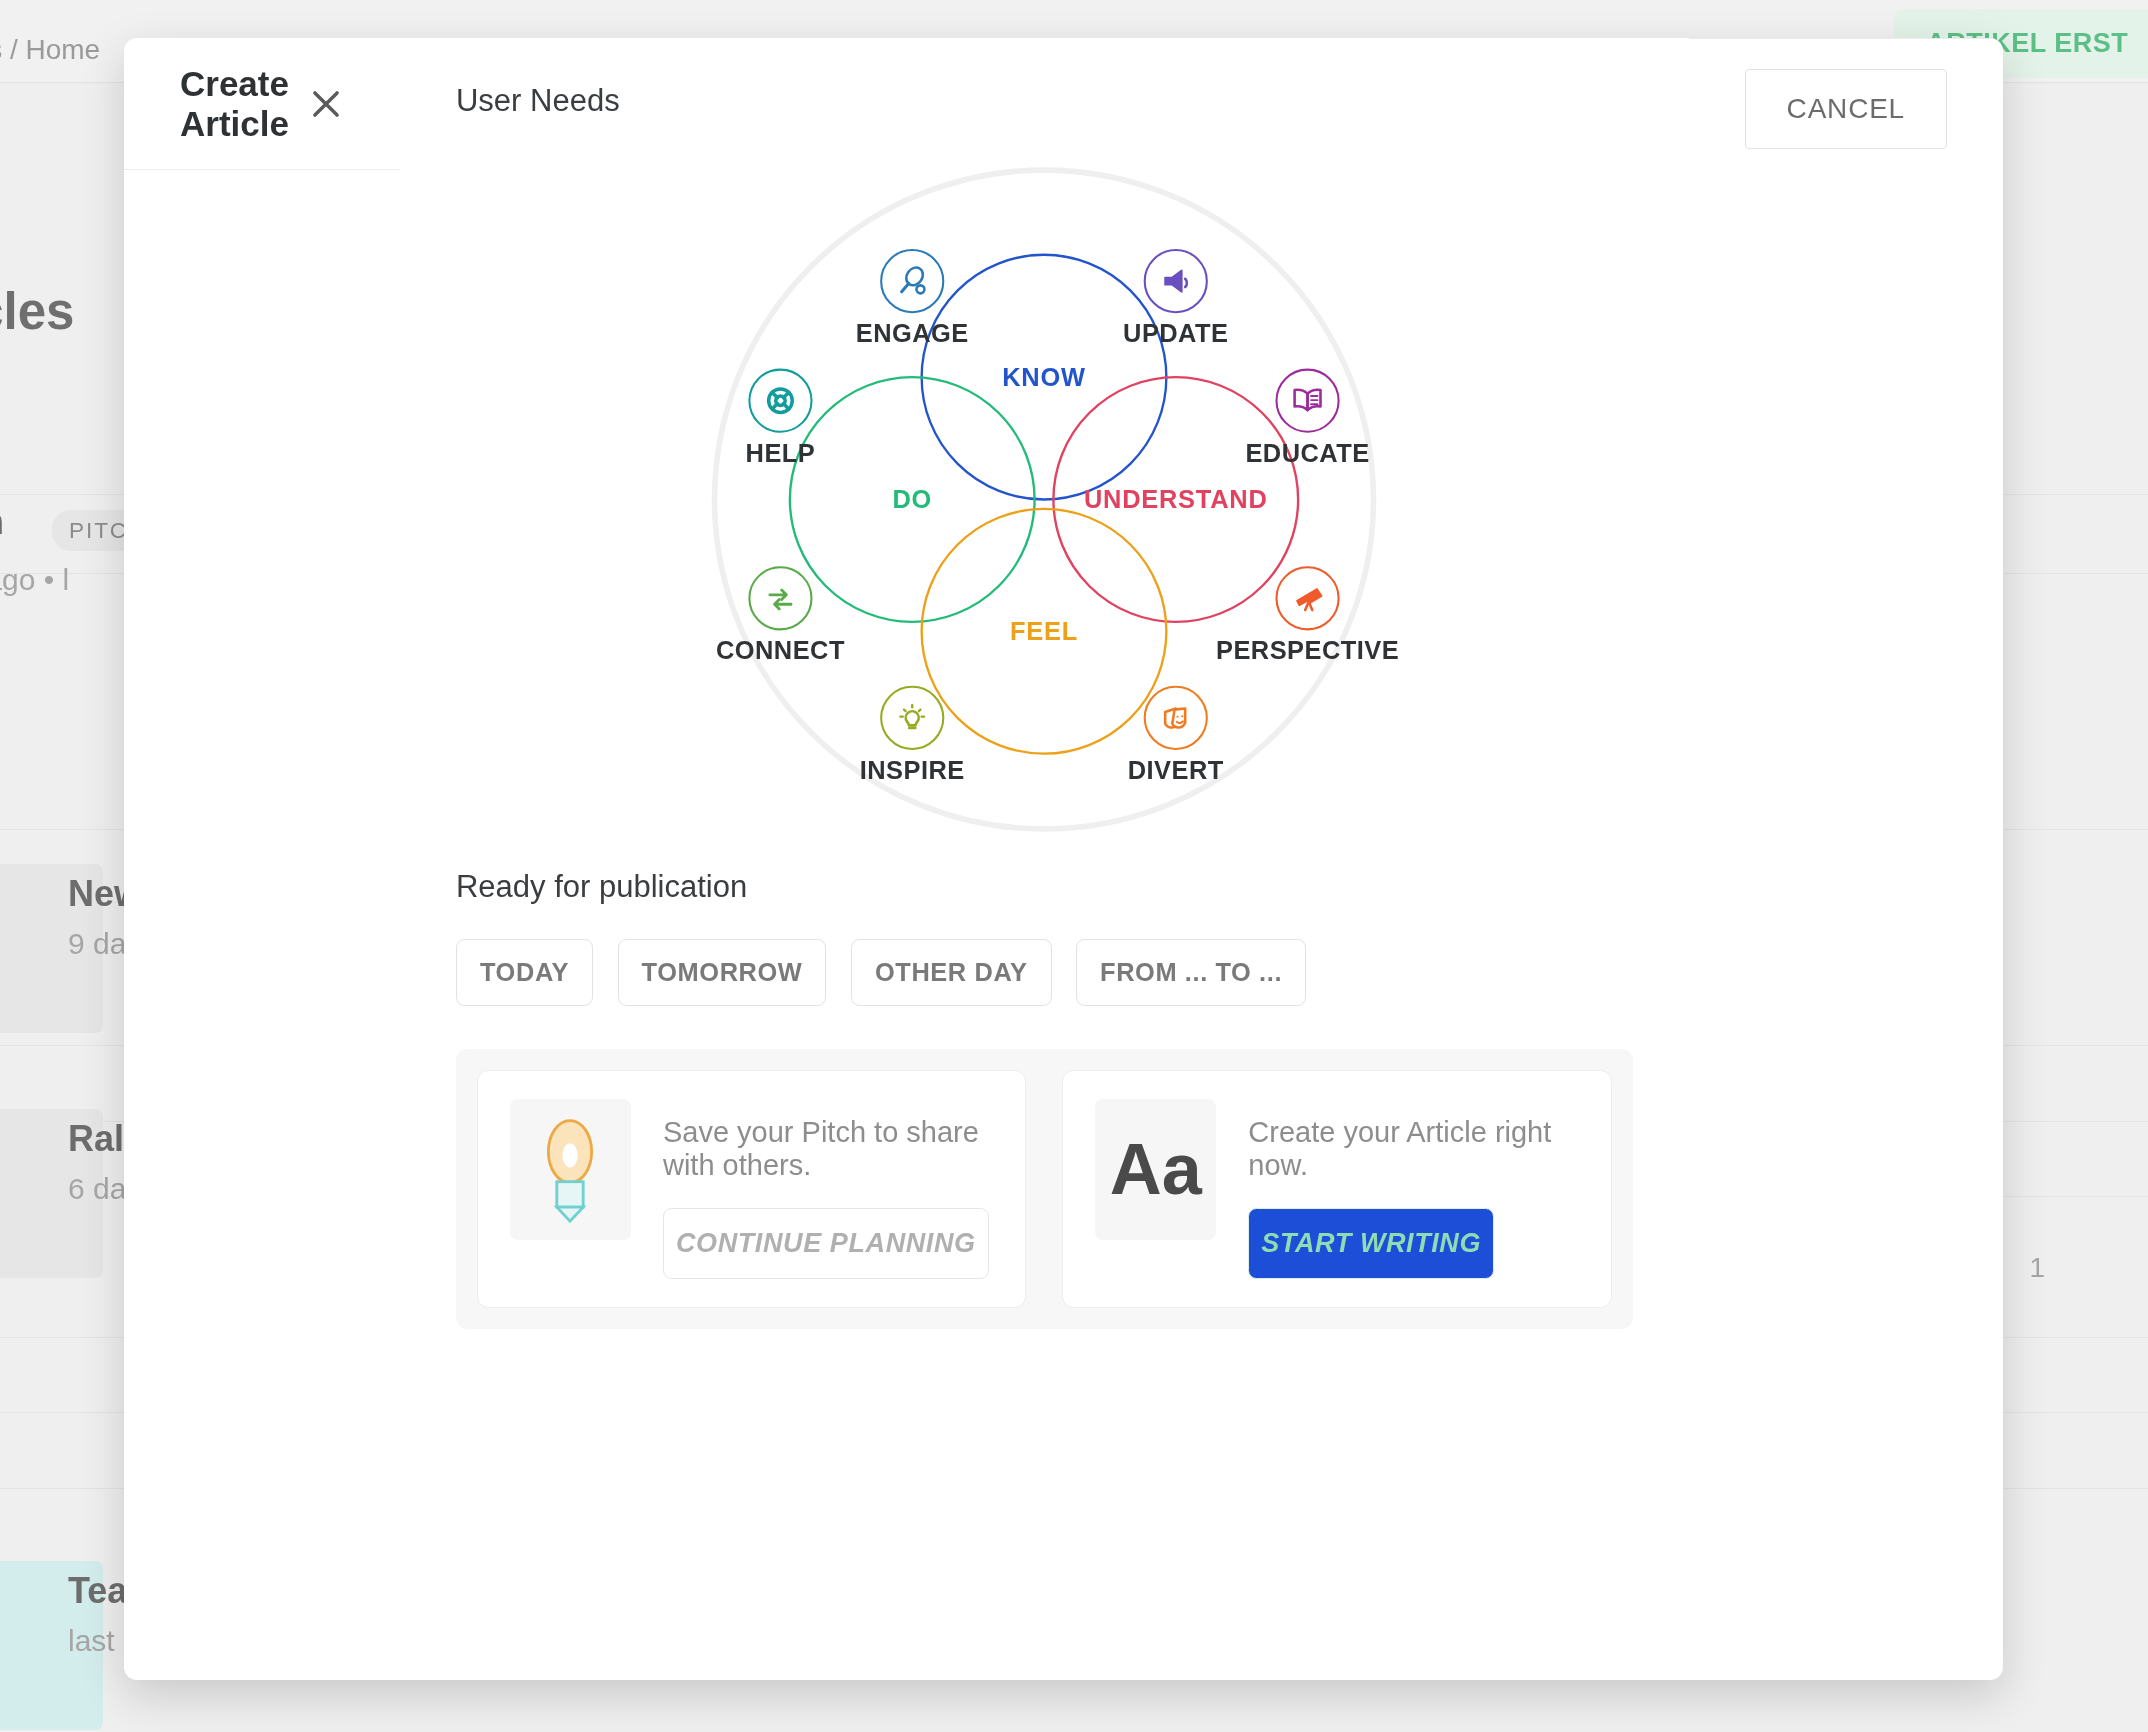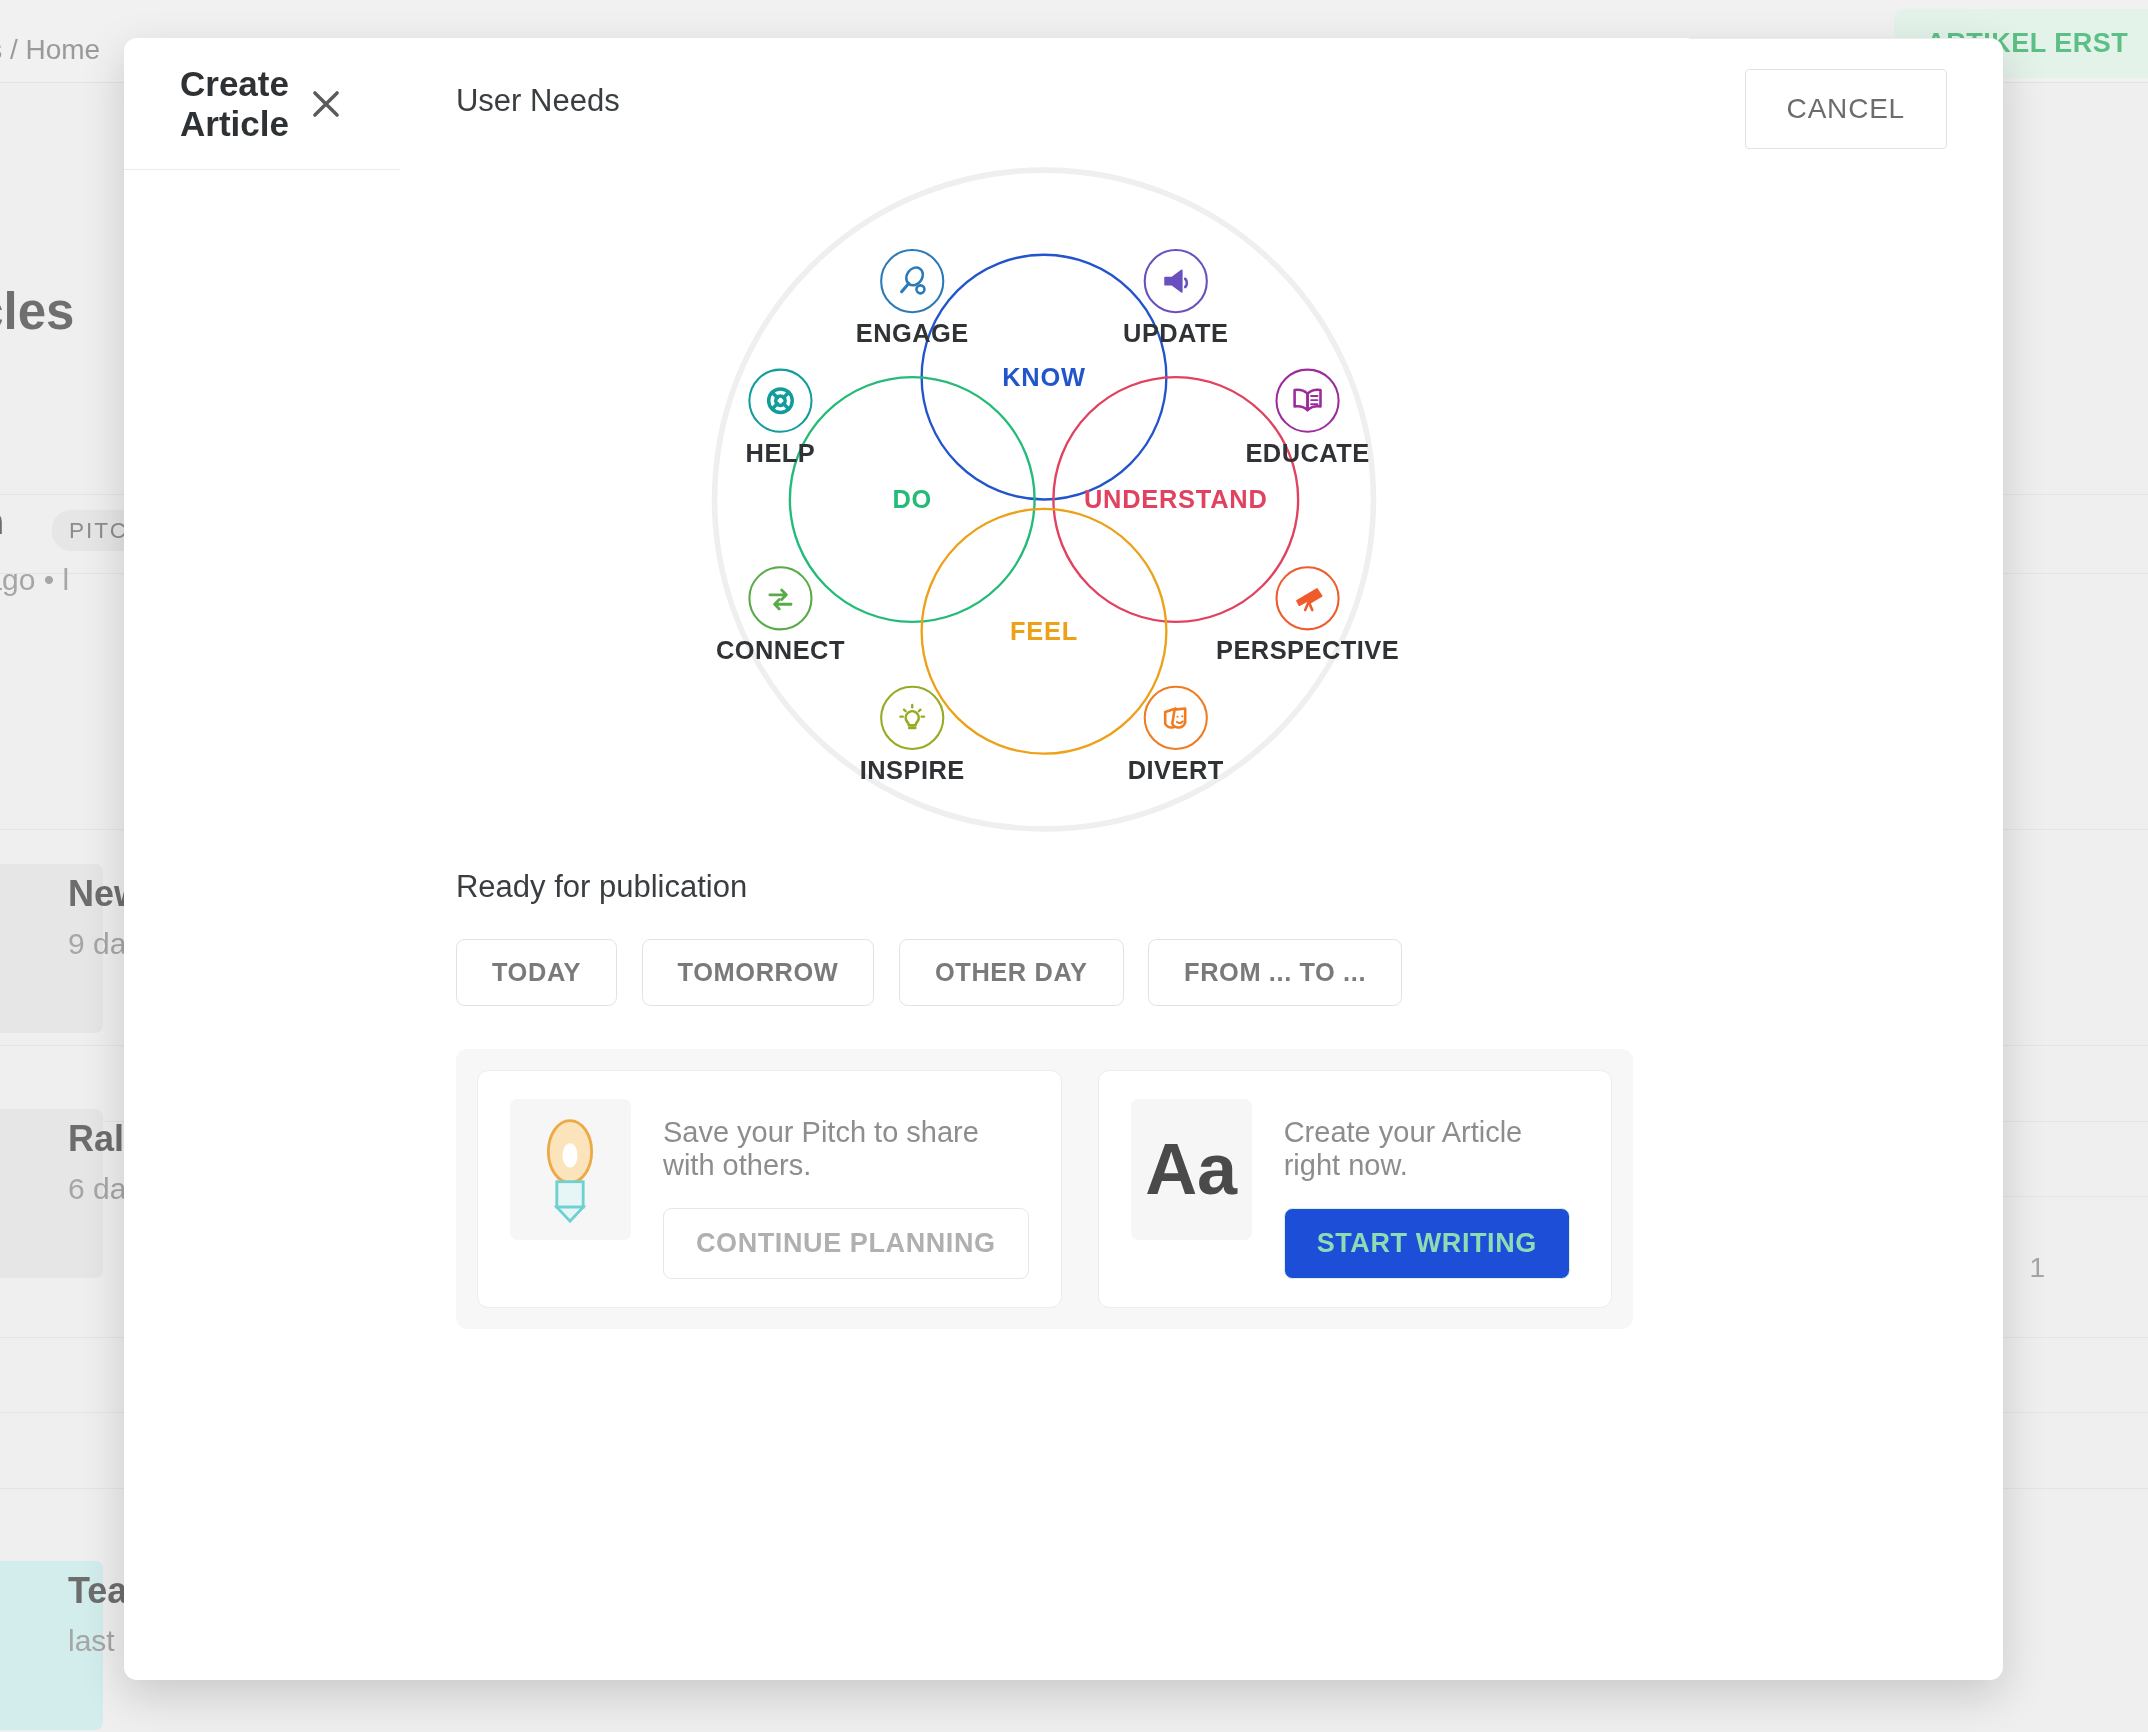--- a/index.html
+++ b/index.html
@@ -88,43 +88,43 @@
   .section-label { font-size: 31px; color: #3b3e40; margin-top: 45px; }
 
   .diagram-wrap { position: relative; height: 744px; margin-top: 3.8px; }
   .diagram { position: absolute; left: 50%; transform: translateX(-50%); top: 0; }
 
   .sub-label { font-size: 31px; color: #3b3e40; margin-top: 1.9px; }
 
   .chips { display: flex; gap: 24.5px; margin-top: 34px; }
   .chip {
     border: 0.9px solid #e2e2e2; border-radius: 8.5px; background: #fff;
-    padding: 18px 35px; font-size: 25.4px; font-weight: bold;
+    padding: 18px 23px; font-size: 25.4px; font-weight: bold;
     color: #7a7a7a; letter-spacing: 0.6px; cursor: pointer; white-space: nowrap;
   }
 
   .cards {
     margin-top: 43px; background: #f7f7f7; border-radius: 11.3px;
     padding: 21px; display: flex; gap: 36px;
   }
   .card {
     flex: 1; background: #fff; border: 0.9px solid #ededed; border-radius: 11.3px;
     padding: 28px 32px; display: flex; gap: 32px; align-items: flex-start; min-height: 202px;
   }
   .card-thumb {
     width: 121px; height: 141px; flex: 0 0 121px; background: #f6f6f6; border-radius: 7.5px;
     display: flex; align-items: center; justify-content: center;
   }
   .card-thumb .aa { font-size: 72px; font-weight: bold; color: #4a4a4a; }
   .card-main { flex: 1; padding-top: 17px; }
   .card-text { font-size: 29px; color: #8d8d8d; }
   .card-btn {
-    display: inline-block; margin-top: 26px; padding: 19px 32px;
+    display: inline-block; margin-top: 26px; padding: 19px 12px;
     border-radius: 8.5px; font-size: 27px; font-weight: bold; letter-spacing: 0.6px;
-    cursor: pointer; white-space: nowrap;
+    cursor: pointer; white-space: nowrap; font-style: italic;
   }
   .btn-outline { border: 0.9px solid #e6e6e6; background: #fff; color: #b0b0b0; }
   .btn-green { border: 0.9px solid #d9f2e4; background: #1d4ed8; color: #8fdcb4; }
 
   .modal-footer {
     flex: 0 0 141px; height: 141px; border-top: 0.9px solid #ececec;
     display: flex; align-items: center; justify-content: flex-end; padding: 0 56px;
   }
   .cancel-btn {
     border: 0.9px solid #e2e2e2; border-radius: 4px; background: #fff;

